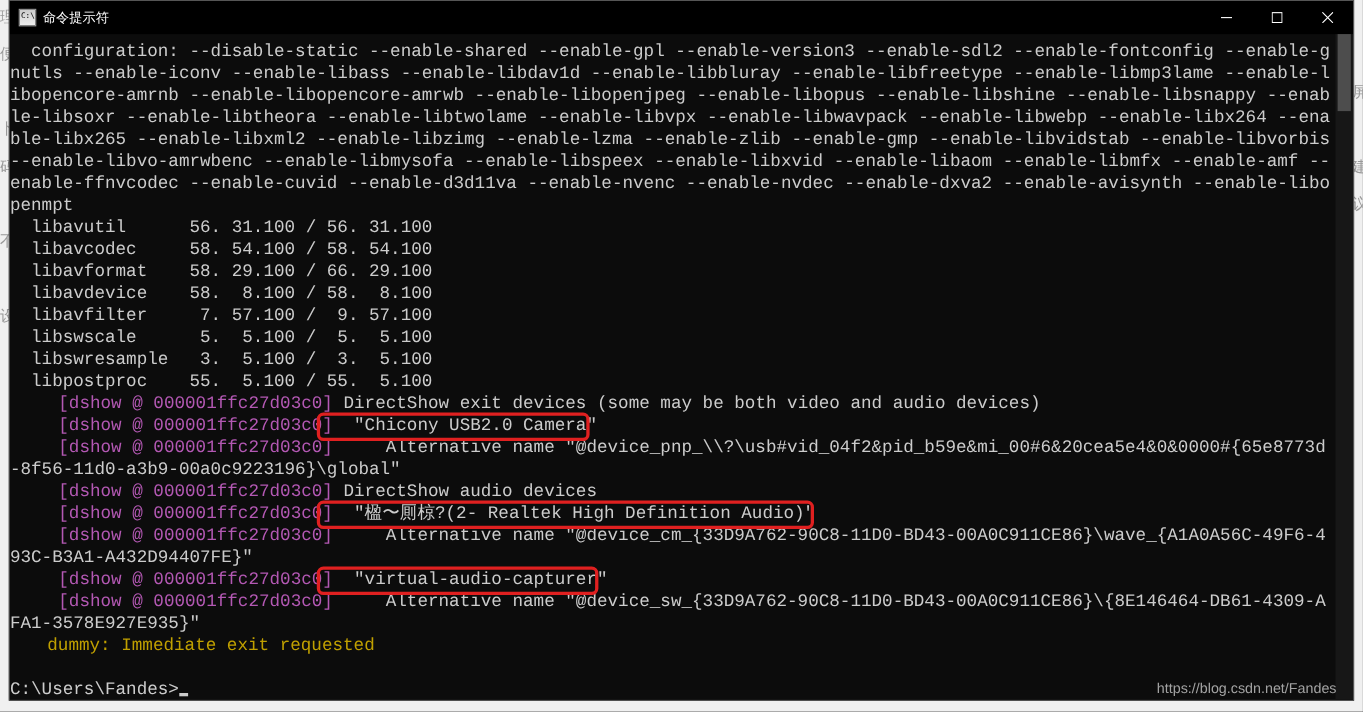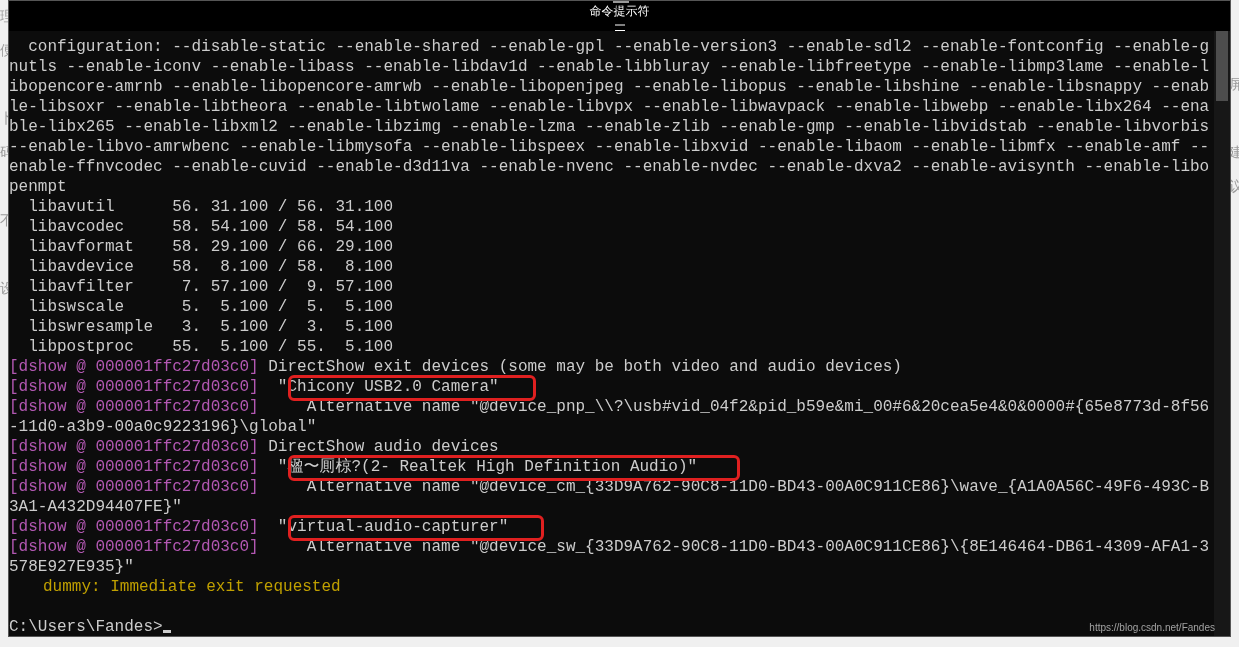--- a/index.html
+++ b/index.html
@@ -41,21 +41,20 @@
   }
   .titlebar {
     height: 30px;
     background: #000;
     display: flex;
     align-items: center;
     color: #fff;
     font-family: "Microsoft YaHei","SimSun",sans-serif;
     font-size: 12px;
     user-select: none;
-    flex-direction: column;
   }
   .titlebar .icon {
     width: 16px; height: 16px;
     margin: 0 6px 0 8px;
     background: linear-gradient(#ccc,#eee);
     border: 1px solid #999;
     position: relative;
   }
   .titlebar .icon::after{
     content:"C:\\";
@@ -100,21 +99,21 @@
   .term {
     position: absolute;
     left: 0; right: 16px; top: 6px; bottom: 0;
     color: #cccccc;
     font-size: 16px;
     line-height: 20px;
     white-space: pre-wrap;
     word-break: break-all;
     letter-spacing: 0;
   }
-  .mag  { color: #b358b3; }  
+  .mag  { color: #b358b3; margin-left: 44px; }  
   .yel  { color: #c0a000; padding-left: 34px; }  
   .cursor {
     display: inline-block;
     width: 8px; height: 3px;
     background: #ccc;
     vertical-align: -2px;
   }
 
   
   .anno {
@@ -122,21 +121,21 @@
     border: 3px solid #e02020;
     border-radius: 6px;
     pointer-events: none;
   }
 
   .watermark {
     position: absolute;
     right: 24px;
     bottom: 14px;
     color: #bdbdbd;
-    font-size: 10px;
+    font-size: 13px;
     font-family: Arial, sans-serif;
     opacity: .85;
     pointer-events: none;
   }
 </style>
 </head>
 <body>
 
 <div class="bg-hint-left">理
 便

